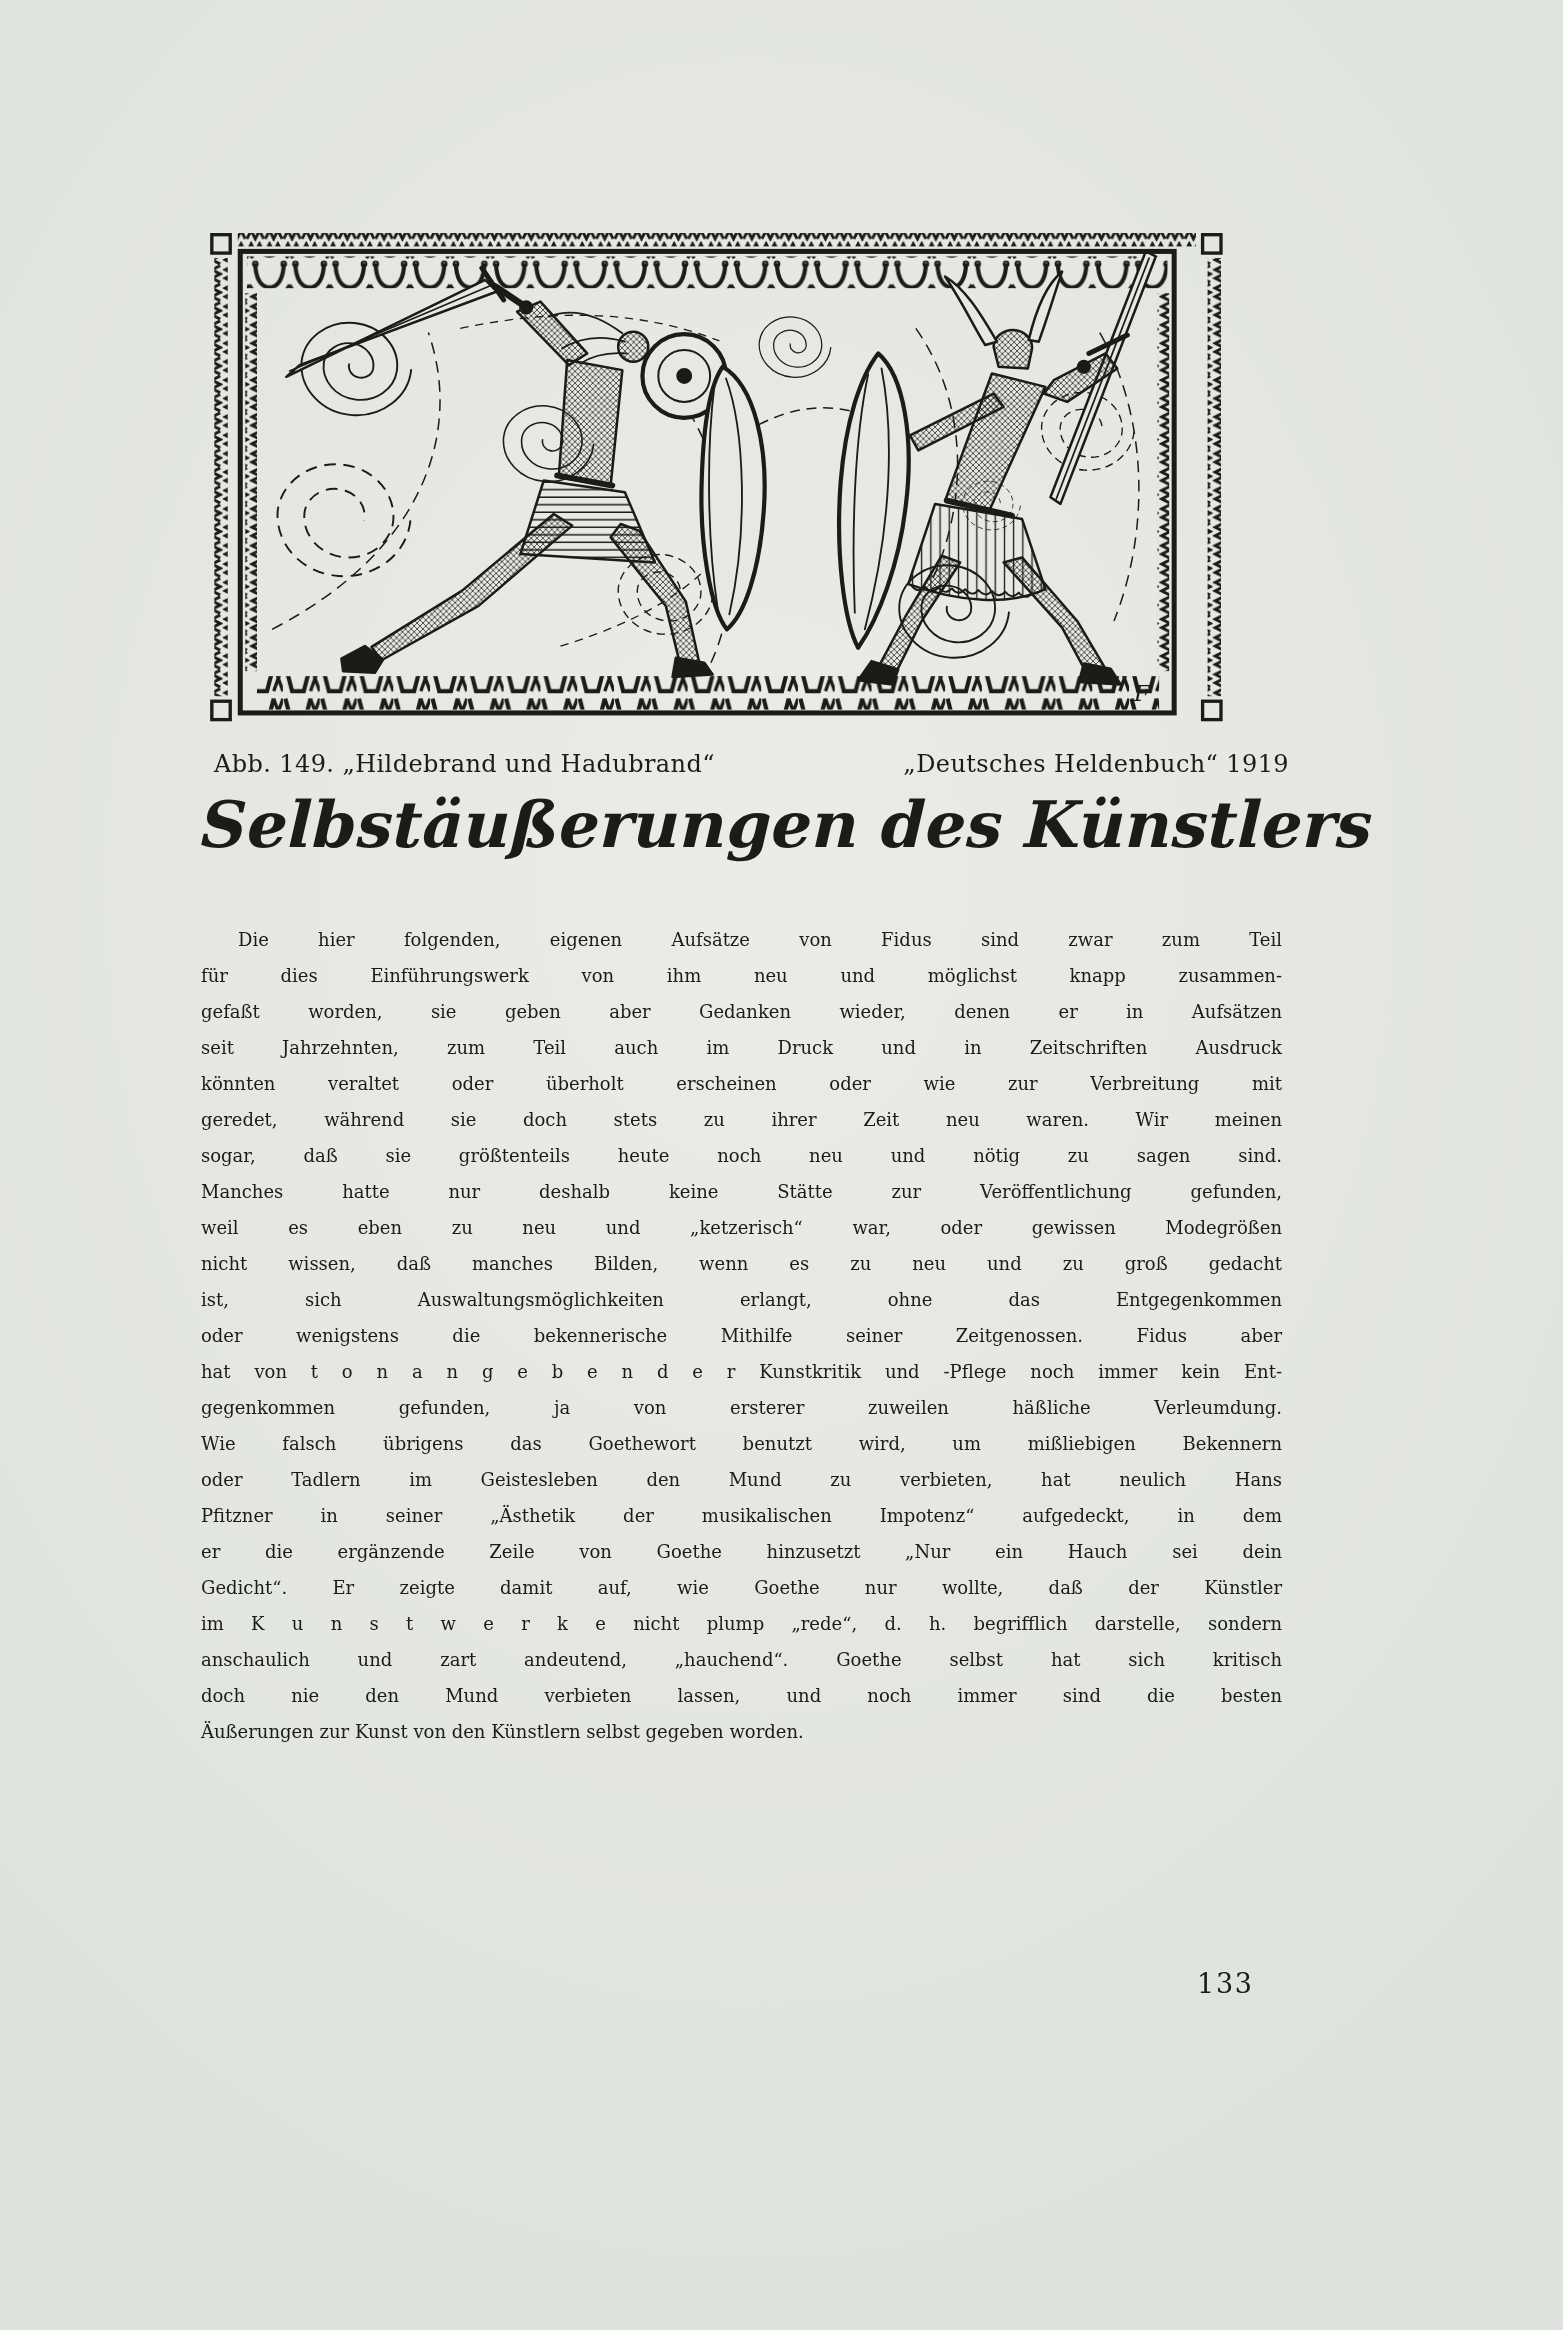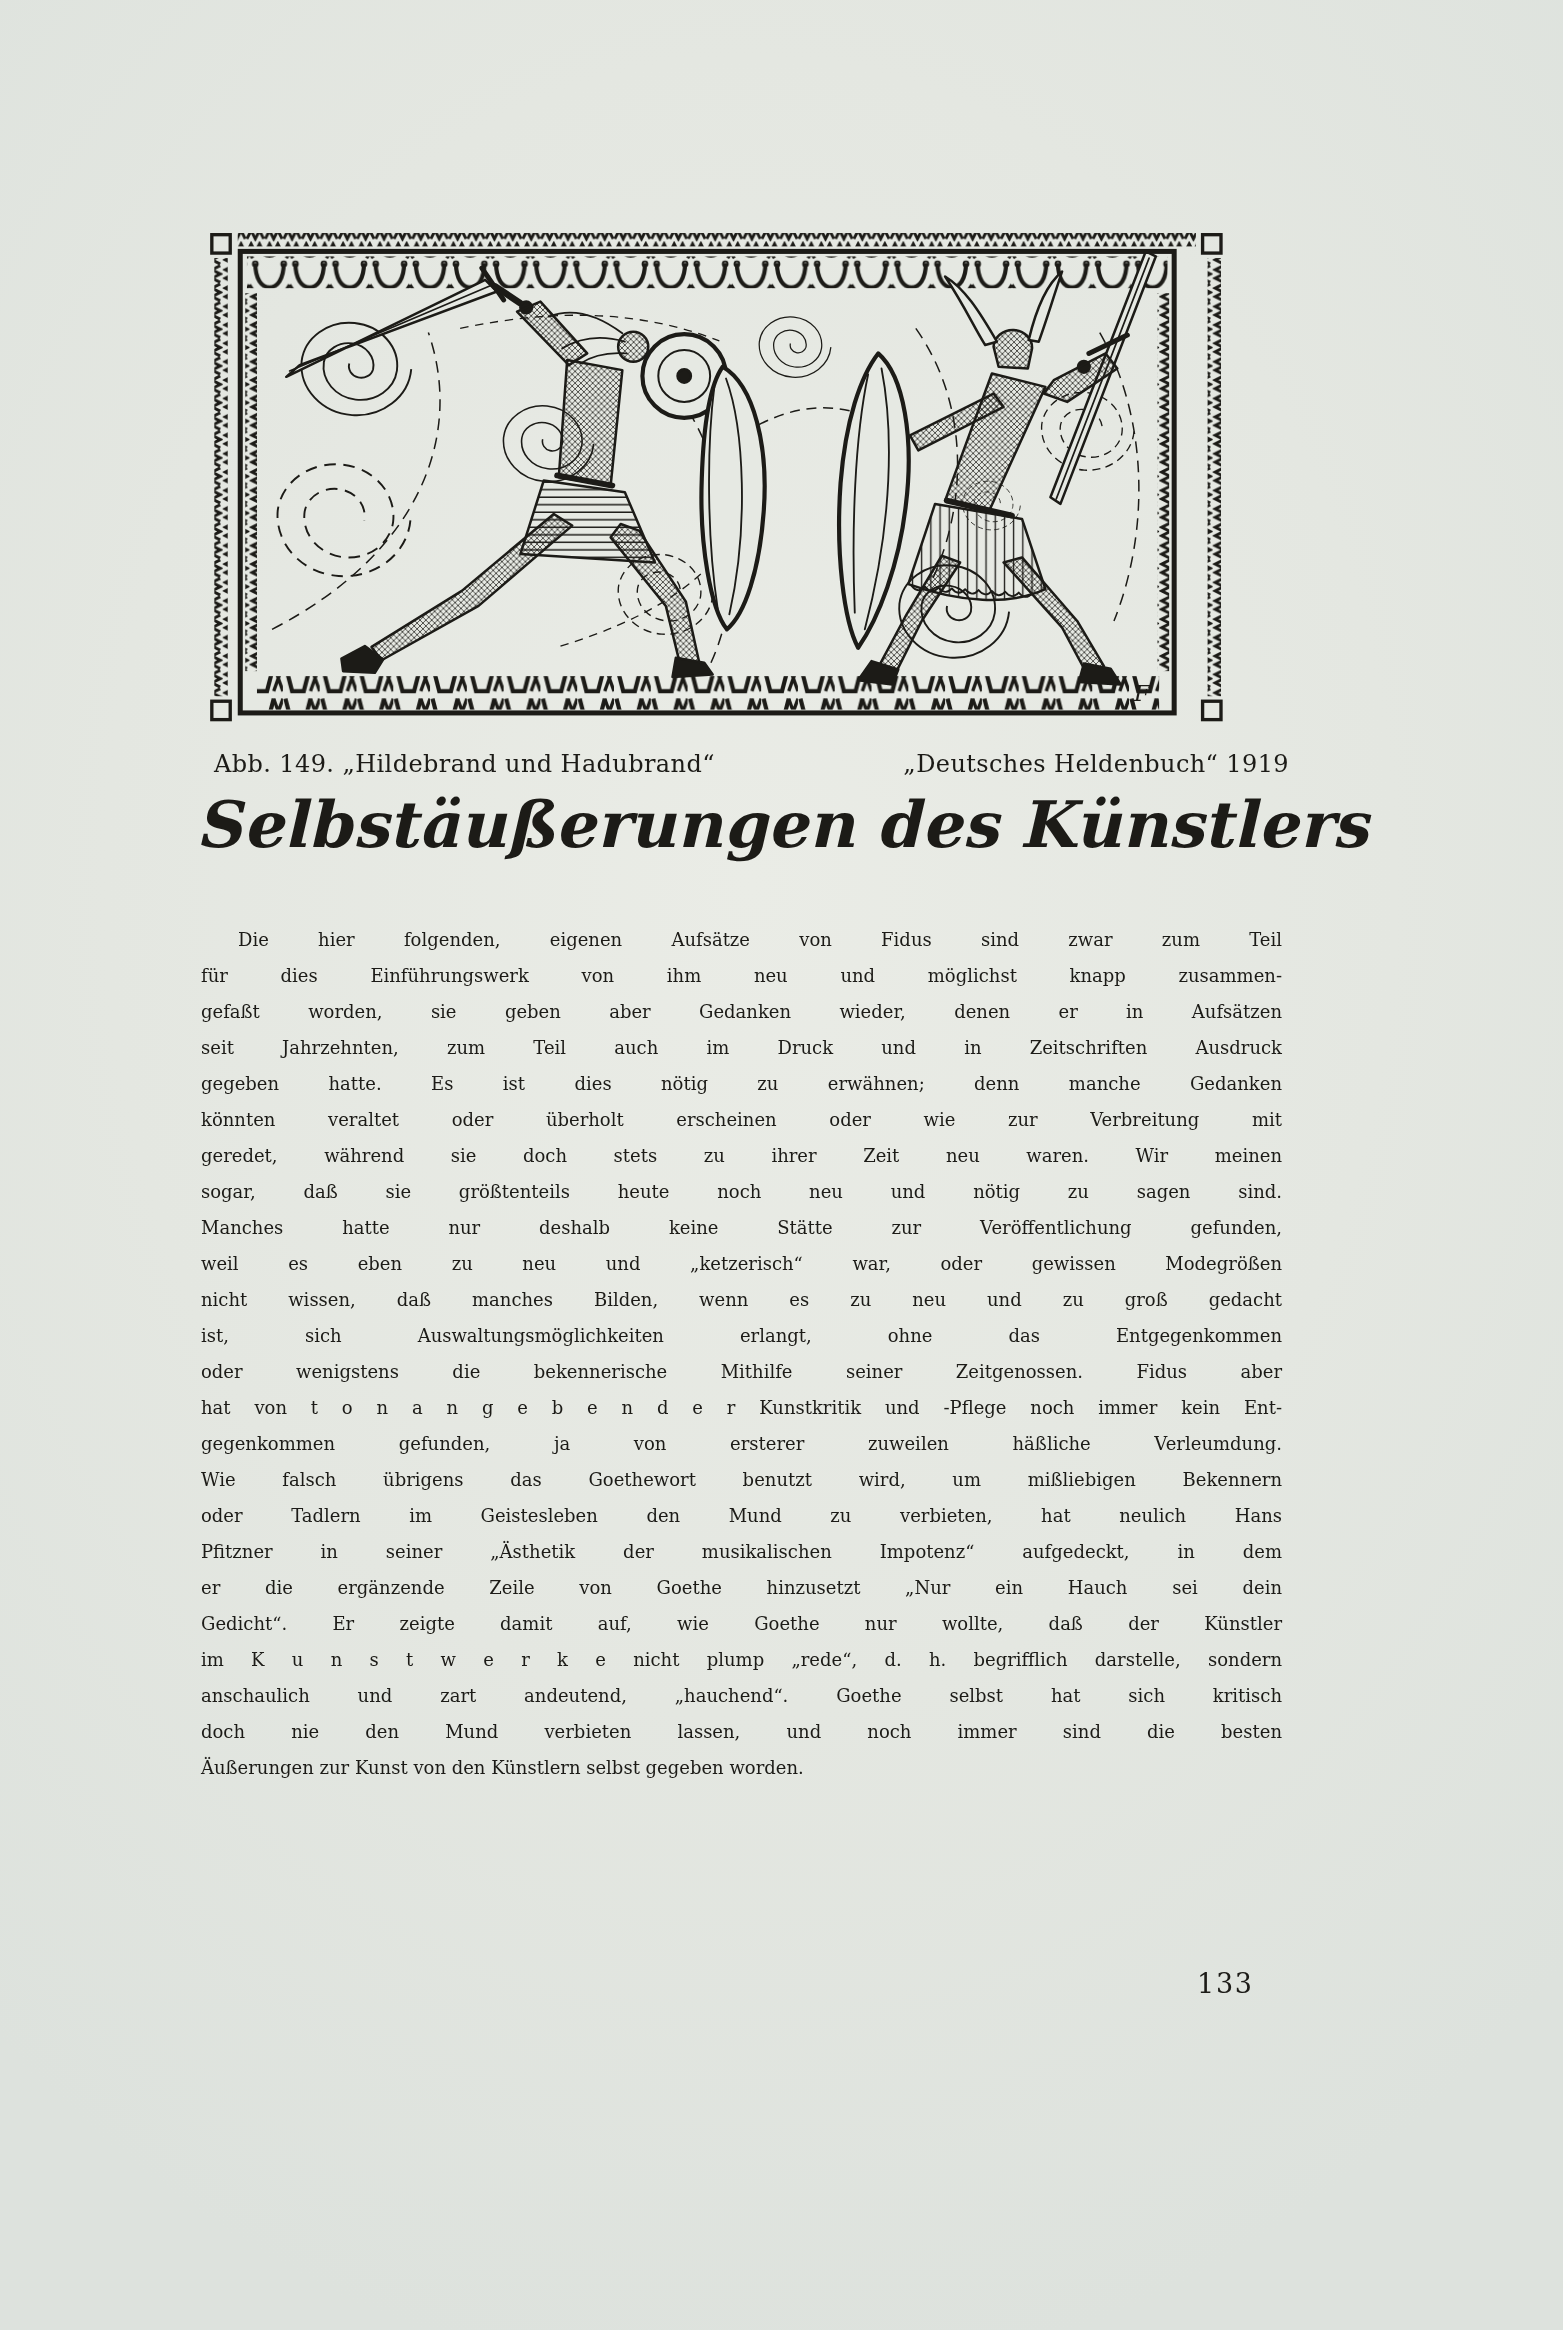--- a/index.html
+++ b/index.html
@@ -200,21 +200,20 @@
     <span>„Deutsches Heldenbuch“ 1919</span>
   </div>
 
   <div class="title">Selbstäußerungen des Künstlers</div>
 
   <div class="body-text">
     <div class="ln indent">Die hier folgenden, eigenen Aufsätze von Fidus sind zwar zum Teil</div>
     <div class="ln">für dies Einführungswerk von ihm neu und möglichst knapp zusammen-</div>
     <div class="ln">gefaßt worden, sie geben aber Gedanken wieder, denen er in Aufsätzen</div>
     <div class="ln">seit Jahrzehnten, zum Teil auch im Druck und in Zeitschriften Ausdruck</div>
-    <div class="ln">gegeben hatte.  Es ist dies nötig zu erwähnen; denn manche Gedanken</div>
     <div class="ln">könnten veraltet oder überholt erscheinen oder wie zur Verbreitung mit</div>
     <div class="ln">geredet, während sie doch stets zu ihrer Zeit neu waren.  Wir meinen</div>
     <div class="ln">sogar, daß sie größtenteils heute noch neu und nötig zu sagen sind.</div>
     <div class="ln">Manches hatte nur deshalb keine Stätte zur Veröffentlichung gefunden,</div>
     <div class="ln">weil es eben zu neu und „ketzerisch“ war, oder gewissen Modegrößen</div>
     <div class="ln">nicht wissen, daß manches Bilden, wenn es zu neu und zu groß gedacht</div>
     <div class="ln">ist, sich Auswaltungsmöglichkeiten erlangt, ohne das Entgegenkommen</div>
     <div class="ln">oder wenigstens die bekennerische Mithilfe seiner Zeitgenossen. Fidus aber</div>
     <div class="ln">hat von t o n a n g e b e n d e r Kunstkritik und -Pflege noch immer kein Ent-</div>
     <div class="ln">gegenkommen gefunden, ja von ersterer zuweilen häßliche Verleumdung.</div>

